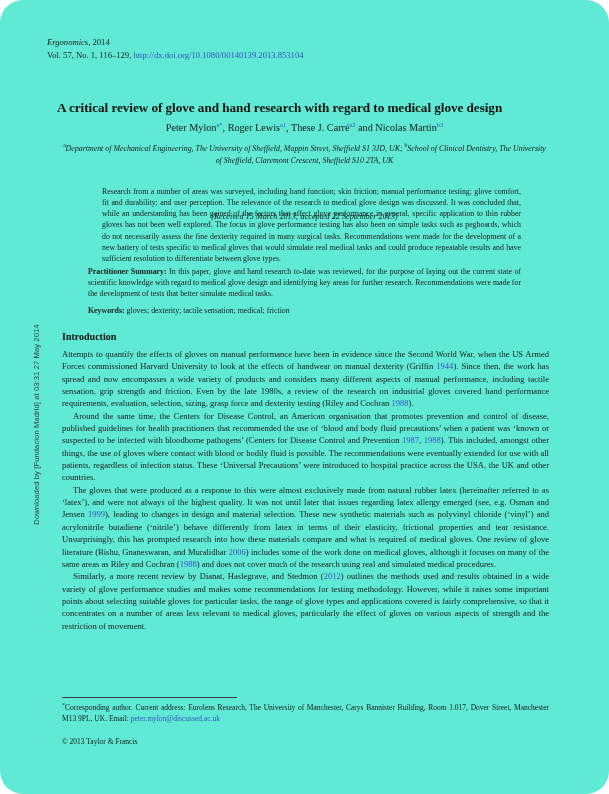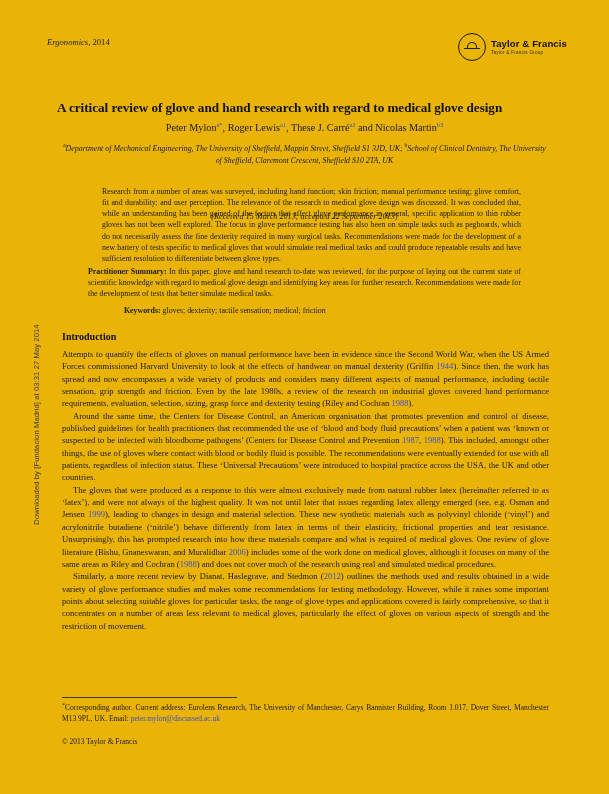--- a/index.html
+++ b/index.html
@@ -11,21 +11,22 @@
     height: 794px;
     background: #ffffff;
     font-family: "Liberation Serif", "DejaVu Serif", serif;
     color: #1a1a1a;
     position: relative;
     overflow: hidden;
   }
   .page {
     position: absolute;
     inset: 0;
-    background: #eab308;
+    background: #5eead4;
+    border-radius: 23px;
   }
 
   
   .download-stamp {
     position: absolute;
     left: -84px;
     top: 420px;
     width: 240px;
     transform: rotate(-90deg);
     transform-origin: center center;
@@ -195,21 +196,20 @@
     font-weight: bold;
   }
   .keywords {
     position: absolute;
     left: 88px;
     right: 88px;
     top: 305px;
     font-size: 7.85px;
     line-height: 1.42;
     color: #1a1a1a;
-    margin-left: 36px;
   }
 
   
   .section-head {
     position: absolute;
     left: 62px;
     top: 331px;
     font-size: 10px;
     font-weight: bold;
     color: #111;
@@ -275,29 +275,25 @@
 <body>
 
 <div class="page">
 
   <div class="download-stamp">Downloaded by [Fundacion Madrid] at 03:31 27 May 2014</div>
 
   <div class="journal-head">
     <div>
       <span class="journal-name">Ergonomics</span><span>, 2014</span>
     </div>
-  </div>
-
-  <div class="tf-logo">
-    <div class="tf-mark"></div>
-    <div class="tf-words">
-      <div class="tf-title">Taylor &amp; Francis</div>
-      <div class="tf-sub">Taylor &amp; Francis Group</div>
+    <div>
+      <span>Vol. 57, No. 1, 116–129, </span><a class="doi-link" href="#">http://dx.doi.org/10.1080/00140139.2013.853104</a>
     </div>
   </div>
+
 
   <div class="title">A critical review of glove and hand research with regard to medical glove design</div>
 
   <div class="authors">
     <span>Peter Mylon</span><sup class="aff">a*</sup>, <span>Roger Lewis</span><sup class="aff">a1</sup>, <span>These J. Carré</span><sup class="aff">a2</sup> and <span>Nicolas Martin</span><sup class="aff">b3</sup>
   </div>
 
   <div class="affiliations">
     <sup>a</sup><span>Department of Mechanical Engineering, The University of Sheffield, Mappin Street, Sheffield S1 3JD, UK; </span><sup>b</sup><span>School of Clinical Dentistry, The University of Sheffield, Claremont Crescent, Sheffield S10 2TA, UK</span>
   </div>

